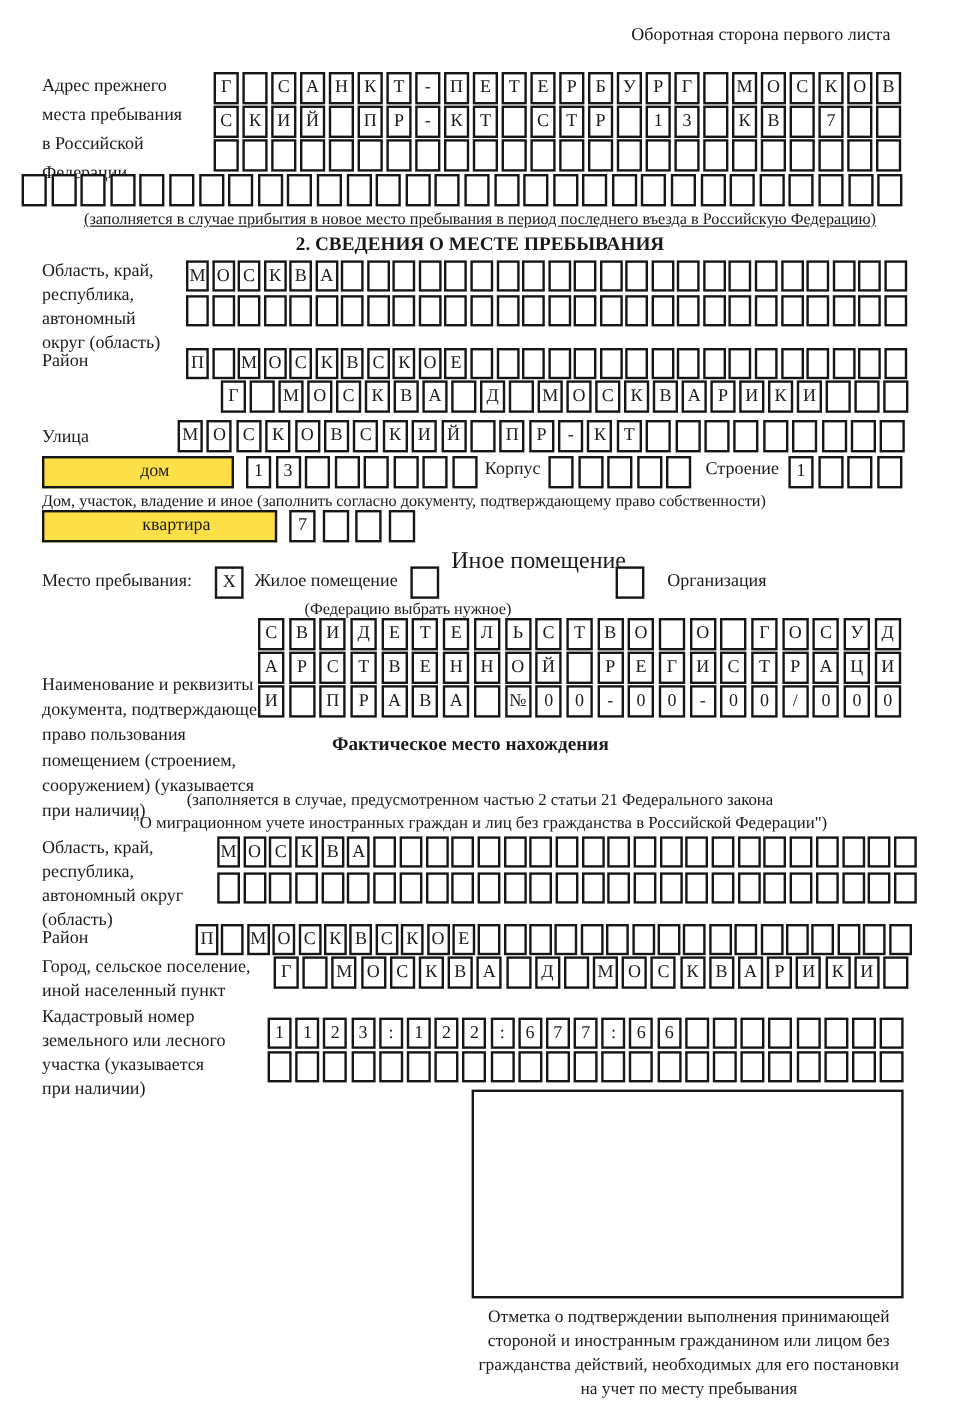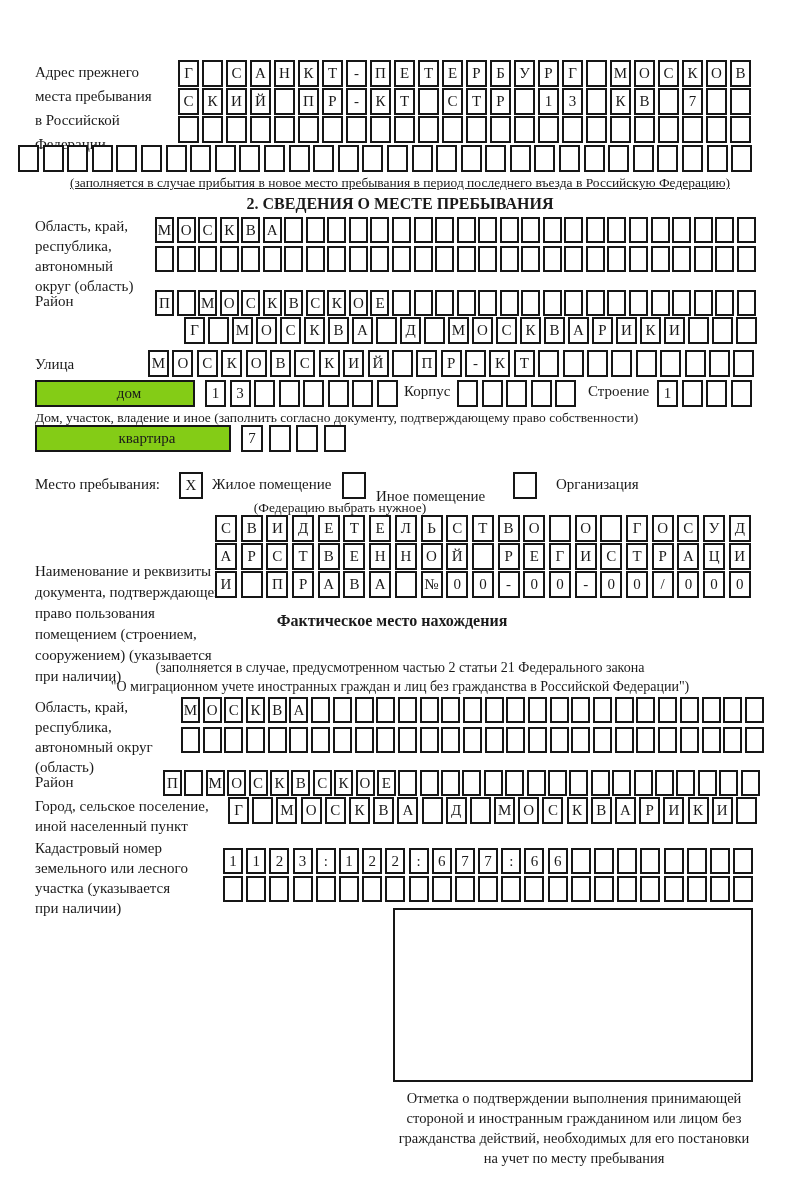--- a/index.html
+++ b/index.html
@@ -29,34 +29,35 @@
   .rs{gap:3.4px;} .rs .cell{width:21px;}
   .rh{gap:3.5px;} .rh .cell{width:21px;}
   .rap{gap:5.5px;}.rap .cell{width:22px;}
   .rd{gap:3.7px;} .rd .cell{width:22px;}
   .re{gap:2.7px;} .re .cell{width:19px;height:26px;}
   .rf{gap:2.4px;} .rf .cell{width:19px;height:26px;}
   .rg{gap:3.2px;} .rg .cell{width:21px;}
   .rk{gap:3.2px;} .rk .cell{width:20px;height:26px;}
   .wbox{
     position:absolute;border:2px solid #161616;box-sizing:border-box;height:27px;
-    display:flex;align-items:center;justify-content:center;font-size:15px;background:#84cc16;padding-left:28px;
+    display:flex;align-items:center;justify-content:center;font-size:15px;background:#fde047;padding-left:28px;
   }
   .chk{
     position:absolute;width:24px;height:27px;border:2px solid #161616;box-sizing:border-box;
     display:flex;align-items:center;justify-content:center;font-size:15px;background:#fff;
   }
   .stamp{position:absolute;border:2px solid #161616;box-sizing:border-box;background:#fff;}
   .pre{white-space:pre-line;}
 </style>
 </head>
 <body>
 
 <div class="sheet">
 
+  <div class="abs" style="left:480px;top:21px;width:262px;text-align:right;font-size:15px;">Оборотная сторона первого листа</div>
 
   <div class="abs label lh24" style="left:35px;top:60px;width:150px;">Адрес прежнего
 места пребывания
 в Российской
 Федерации</div>
   <div class="row ra" style="left:178px;top:60px;">
       <span class="cell">Г</span>
       <span class="cell"></span>
       <span class="cell">С</span>
       <span class="cell">А</span>
@@ -355,21 +356,21 @@
       <span class="cell">7</span>
       <span class="cell"></span>
       <span class="cell"></span>
       <span class="cell"></span>
     </div>
 
   <div class="abs" style="left:35px;top:476px;font-size:15px;">Место пребывания:</div>
   <div class="chk" style="left:179px;top:472px;">X</div>
   <div class="abs" style="left:212px;top:476px;font-size:15px;">Жилое помещение</div>
   <div class="chk" style="left:342px;top:472px;"></div>
-  <div class="abs" style="left:376px;top:488px;font-size:15px;">Иное помещение</div>
+  <div class="abs" style="left:376px;top:456px;font-size:20px;">Иное помещение</div>
   <div class="chk" style="left:513px;top:472px;"></div>
   <div class="abs" style="left:556px;top:476px;font-size:15px;">Организация</div>
   <div class="abs cap" style="left:180px;top:500px;width:320px;text-align:center;">(Федерацию выбрать нужное)</div>
 
   <div class="abs label" style="left:35px;top:517px;width:210px;margin-top:44px;">Наименование и реквизиты
 документа, подтверждающего
 право пользования
 помещением (строением,
 сооружением) (указывается
 при наличии)</div>

